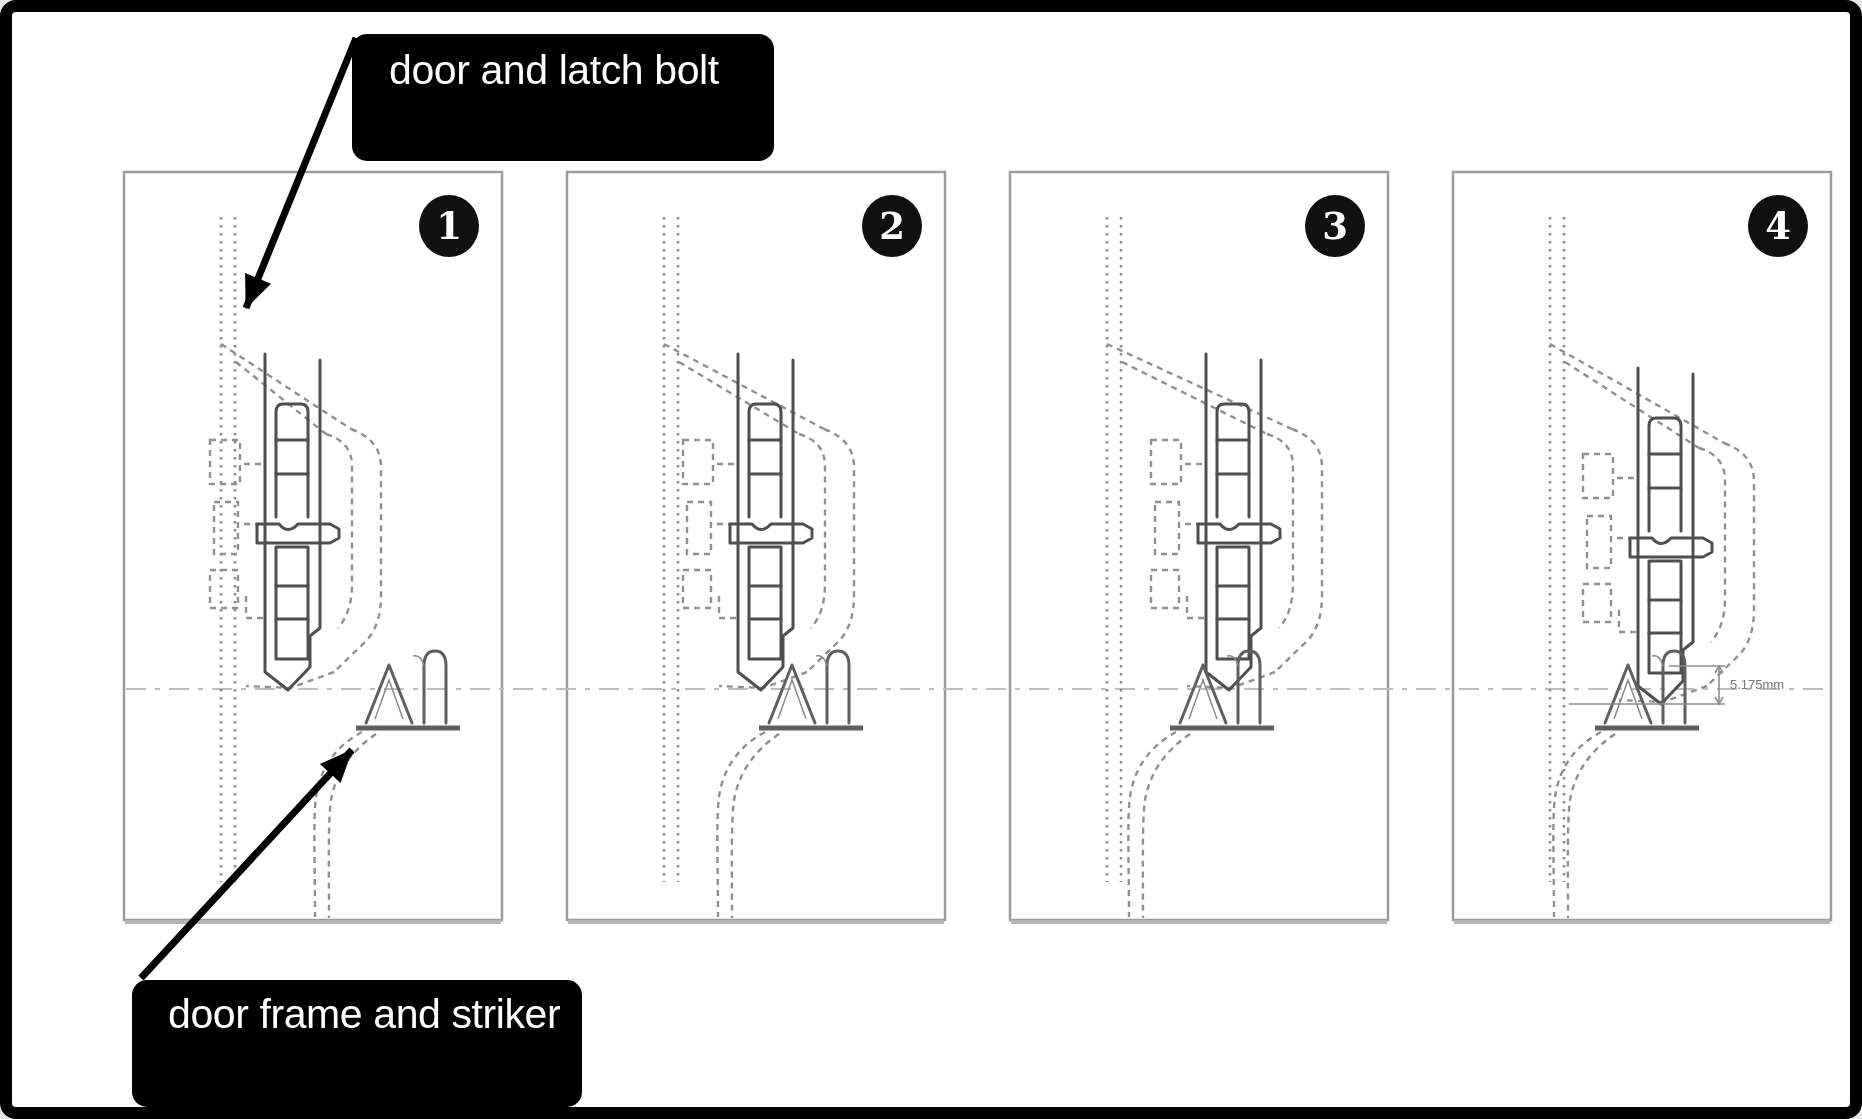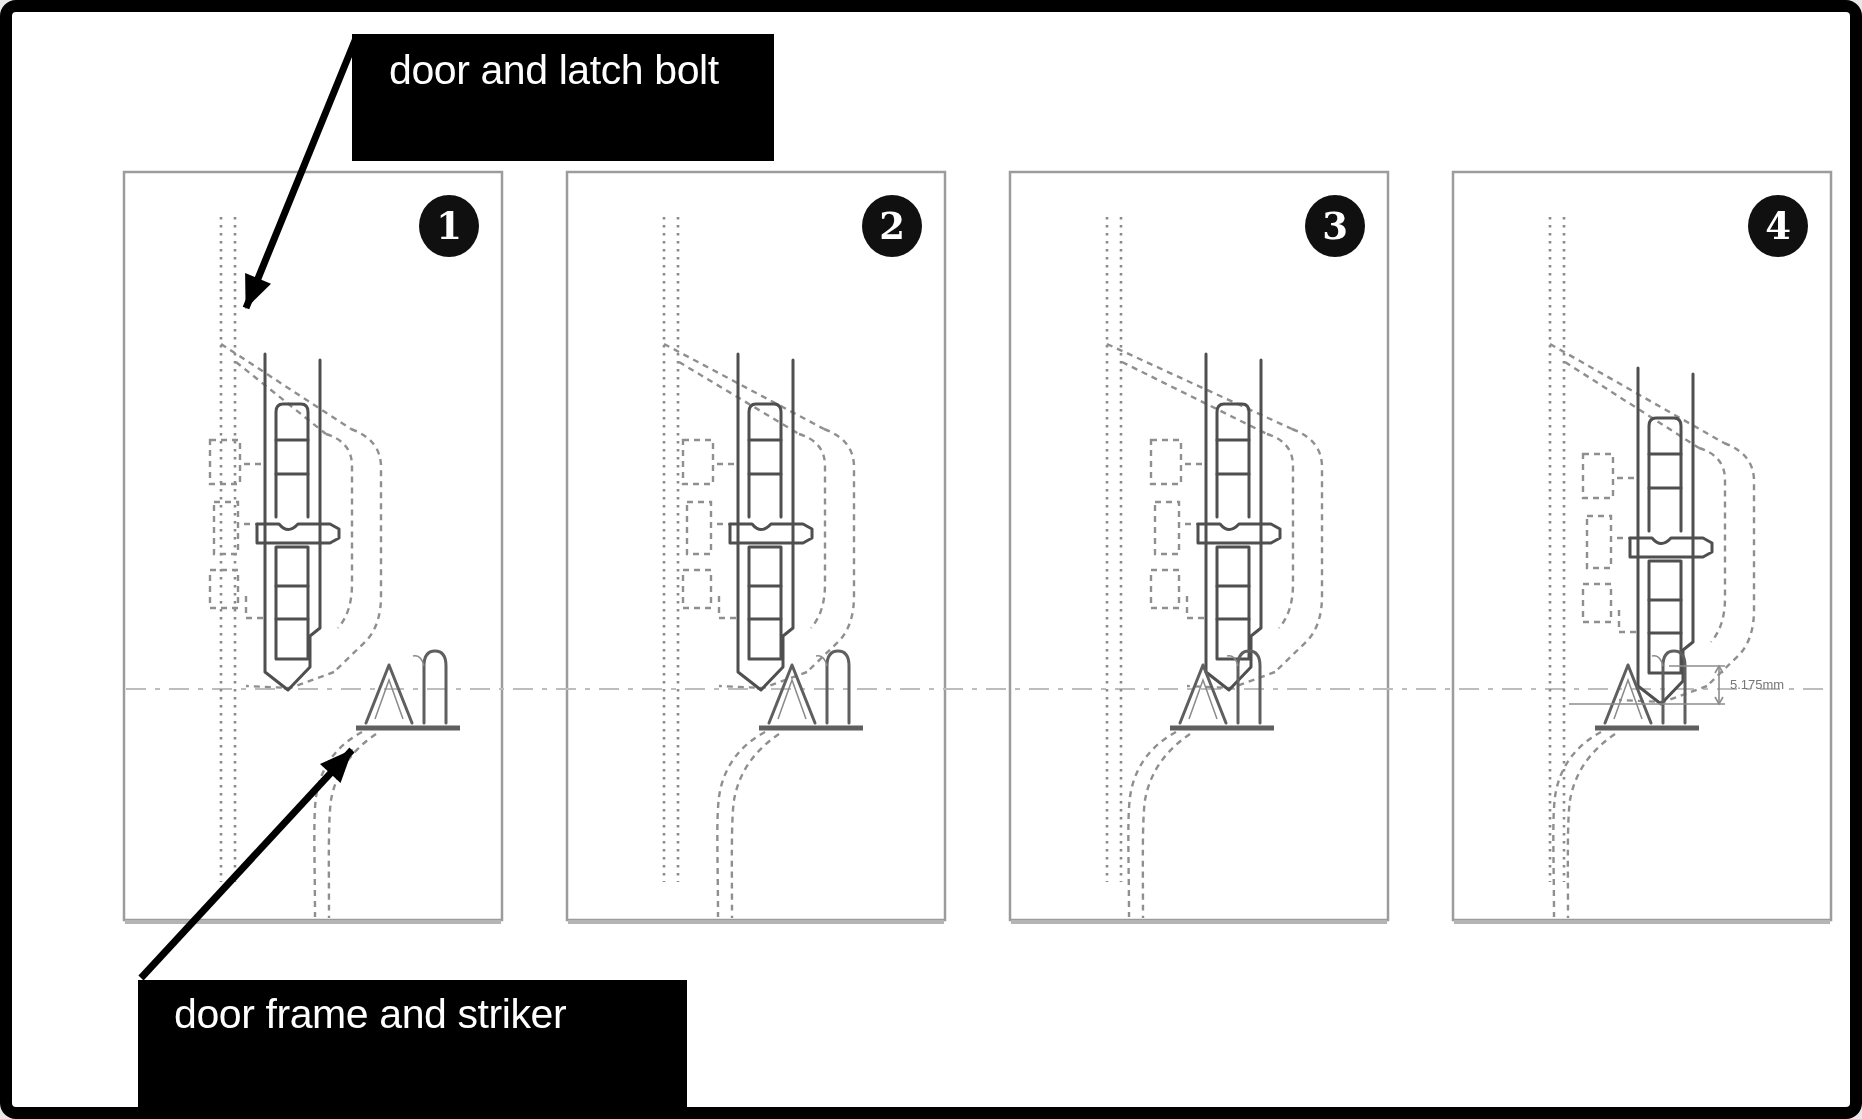--- a/index.html
+++ b/index.html
@@ -13,24 +13,24 @@
   .stage{
     position:relative; width:1862px; height:1119px; box-sizing:border-box;
     background:var(--figure-bg); border:12px solid var(--figure-border);
     border-radius:16px; overflow:hidden;
     font-family:"Liberation Sans", sans-serif;
   }
   .scene{position:absolute; left:0; top:0; width:1862px; height:1119px; display:block;}
   .label-box{
     position:absolute; box-sizing:border-box;
     background:var(--label-bg); color:var(--label-fg);
-    font-size:41px; letter-spacing:-0.4px; line-height:1.12; white-space:nowrap;
+    font-size:41px; letter-spacing:-0.4px; line-height:1.12; white-space:nowrap;border-radius:15px;
   }
   .label-top{left:340px; top:22px; width:422px; height:127px; padding:14px 0 0 37px;}
-  .label-bottom{left:126px; top:968px; width:549px; height:127px; padding:12px 4px 0 36px;}
+  .label-bottom{left:120px; top:968px; width:450px; height:127px; padding:12px 4px 0 36px;}
 
   
   .panel-rect{fill:#ffffff; stroke:var(--panel-border); stroke-width:2.5;}
   .panel-shade{stroke:#b4b4b4; stroke-width:4; fill:none;}
   .ln-solid{fill:none; stroke:var(--line-solid); stroke-width:3; stroke-linejoin:round; stroke-linecap:round;}
   .ln-strike{fill:none; stroke:var(--line-striker); stroke-width:3; stroke-linejoin:round; stroke-linecap:round;}
   .ln-strike-base{fill:none; stroke:var(--line-striker); stroke-width:5;}
   .ln-thin{fill:none; stroke:#8a8a8a; stroke-width:1.5;}
   .ln-dash{fill:none; stroke:var(--line-dash); stroke-width:2.4; stroke-dasharray:6 5;}
   .ln-dots{fill:none; stroke:var(--line-dots); stroke-width:2.6; stroke-dasharray:2.5 5.5;}

